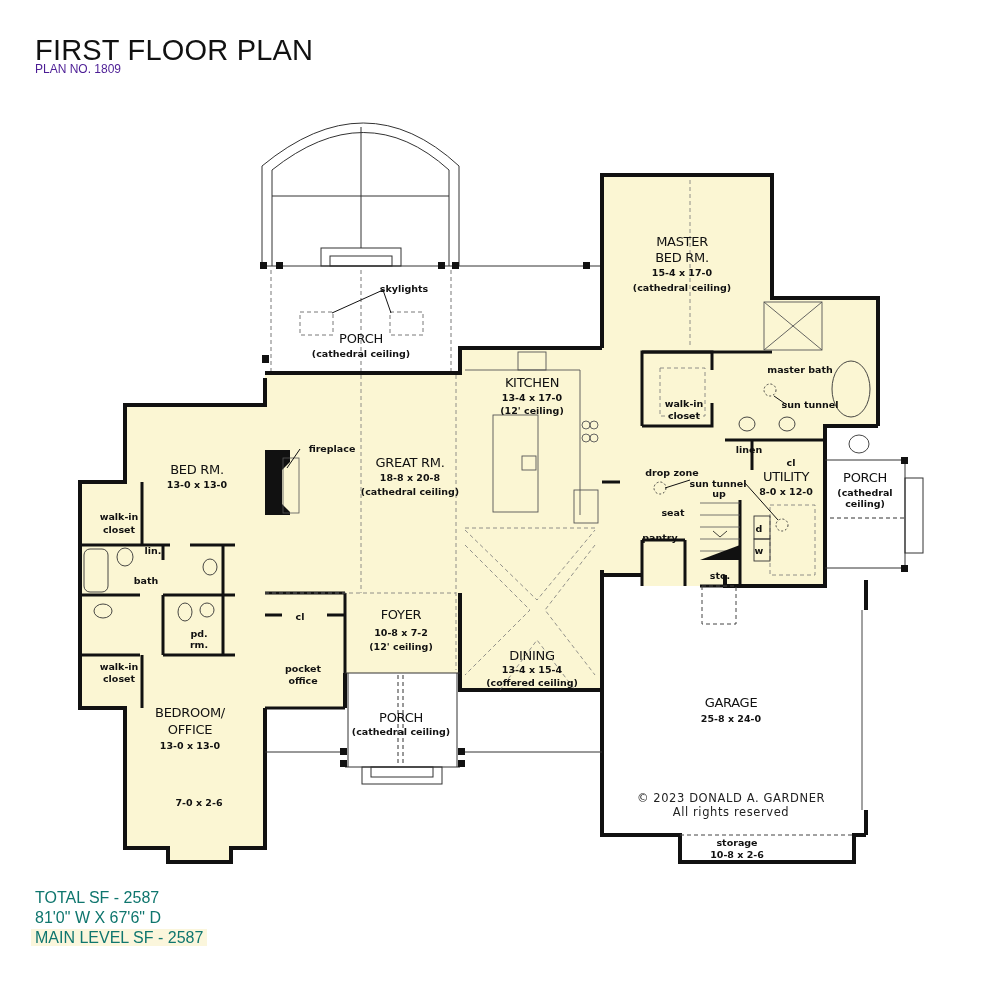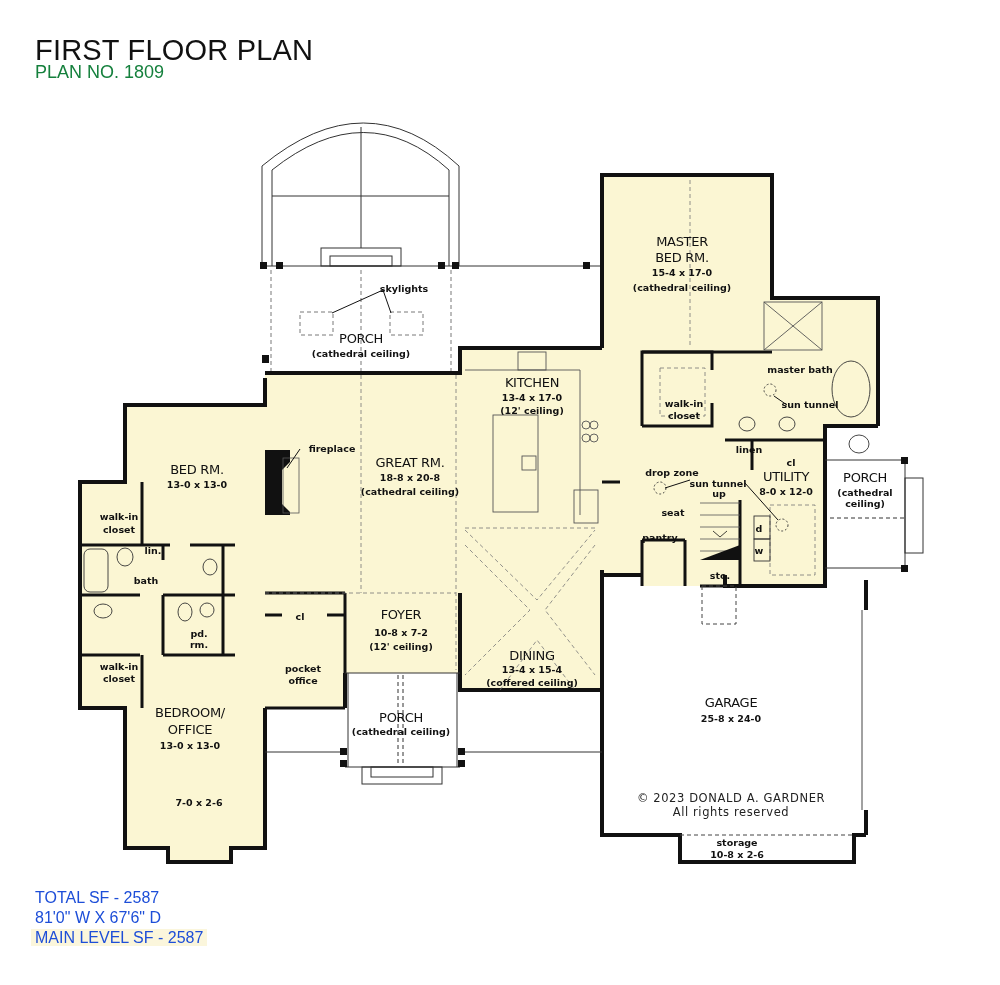--- a/index.html
+++ b/index.html
@@ -1,19 +1,19 @@
 <!DOCTYPE html>
 <html><head>
 <meta charset="utf-8">
 <style>
   html, body { margin:0; padding:0; background:#ffffff; }
   body { width:1000px; height:985px; position:relative; overflow:hidden; font-family:"Liberation Sans", sans-serif; }
   .title { position:absolute; left:35px; top:34px; font-size:29px; color:#111; letter-spacing:0.2px; }
-  .subtitle { position:absolute; left:35px; top:62px; font-size:18px; color:#15803d; }
-  .stats { position:absolute; left:35px; top:888px; font-size:16px; color:#1d4ed8; line-height:20px; }
+  .subtitle { position:absolute; left:35px; top:62px; font-size:12px; color:#4c1d95; }
+  .stats { position:absolute; left:35px; top:888px; font-size:16px; color:#0f766e; line-height:20px; }
   .stats .hl { background:#fbf6dc; padding:0 4px 0 6px; margin-left:-4px; padding-left:4px; }
   svg.plan { position:absolute; left:0; top:0; }
   .lbl { font-family:"DejaVu Sans", sans-serif; fill:#111; text-anchor:middle; }
   .rn { font-size:13px; font-weight:normal; letter-spacing:-0.3px; }
   .dim { font-size:9.5px; font-weight:bold; }
   .sm { font-size:9.5px; font-weight:bold; }
   .copy { font-family:"DejaVu Sans", sans-serif; font-size:11.5px; fill:#222; text-anchor:middle; letter-spacing:0.6px; }
 </style>
 </head>
 <body>

